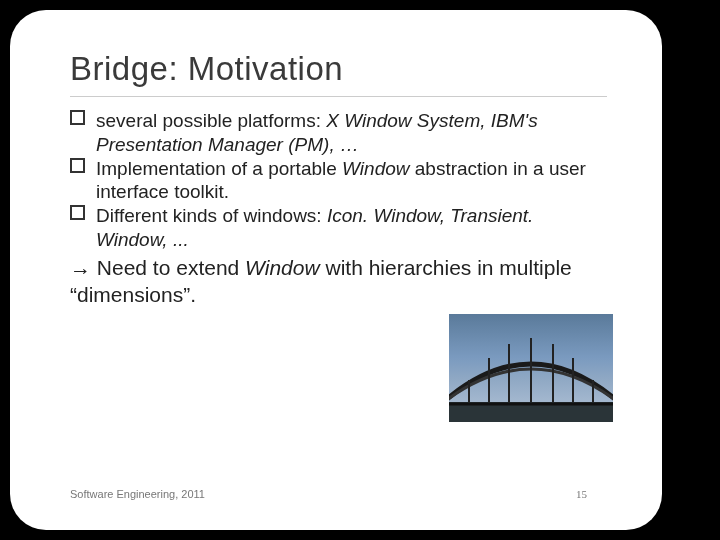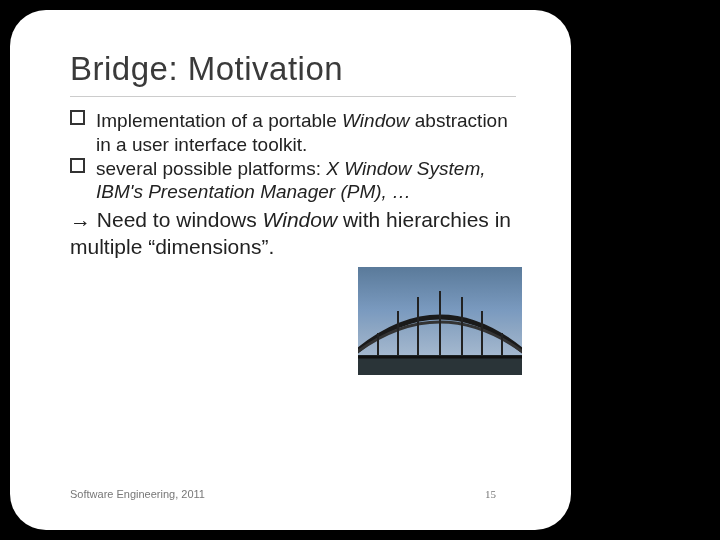--- a/index.html
+++ b/index.html
@@ -7,21 +7,21 @@
     width: 720px;
     height: 540px;
     background: #000;
     font-family: Arial, Helvetica, sans-serif;
     position: relative;
   }
   .slide {
     position: absolute;
     top: 10px;
     left: 10px;
-    width: 561px;
+    width: 652px;
     height: 520px;
     background: #fff;
     border-radius: 36px;
     padding: 40px 55px 30px 60px;
     display: flex;
     flex-direction: column;
   }
   .title {
     font-size: 33px;
     color: #3a3a3a;
@@ -97,31 +97,35 @@
 
 <div class="slide">
 
   <h1 class="title">Bridge: Motivation</h1>
   <div class="divider"></div>
 
   <div class="content">
 
     <div class="bullet-item">
       <span class="bullet-marker"></span>
+      <span> several possible platforms: </span><span class="italic">X Window System, IBM's Presentation Manager (PM), …</span>
+    </div>
+
+    <div class="bullet-item">
+      <span class="bullet-marker"></span>
       <span>Implementation of a portable </span><span class="italic">Window</span><span> abstraction in a user interface toolkit.</span>
     </div>
 
     <div class="bullet-item">
       <span class="bullet-marker"></span>
-      <span> several possible platforms: </span><span class="italic">X Window System, IBM's Presentation Manager (PM), …</span>
+      <span>Different kinds of windows: </span><span class="italic">Icon. Window, Transient. Window, ...</span>
     </div>
 
-
     <div class="conclude">
-      <span class="arrow">→</span><span> Need to windows </span><span class="italic">Window</span><span> with hierarchies in multiple “dimensions”.</span>
+      <span class="arrow">→</span><span> Need to extend </span><span class="italic">Window</span><span> with hierarchies in multiple “dimensions”.</span>
     </div>
 
     <div class="image-wrap">
       <div class="bridge-img">
         <svg width="164" height="108" viewBox="0 0 164 108">
           <rect x="0" y="88" width="164" height="20" fill="#2a3438"></rect>
           <path d="M -10 92 Q 82 8 174 92" stroke="#1a1a1a" stroke-width="5" fill="none"></path>
           <path d="M -10 92 Q 82 18 174 92" stroke="#333" stroke-width="3" fill="none"></path>
           <line x1="20" y1="88" x2="20" y2="66" stroke="#222" stroke-width="2"></line>
           <line x1="40" y1="88" x2="40" y2="44" stroke="#222" stroke-width="2"></line>

